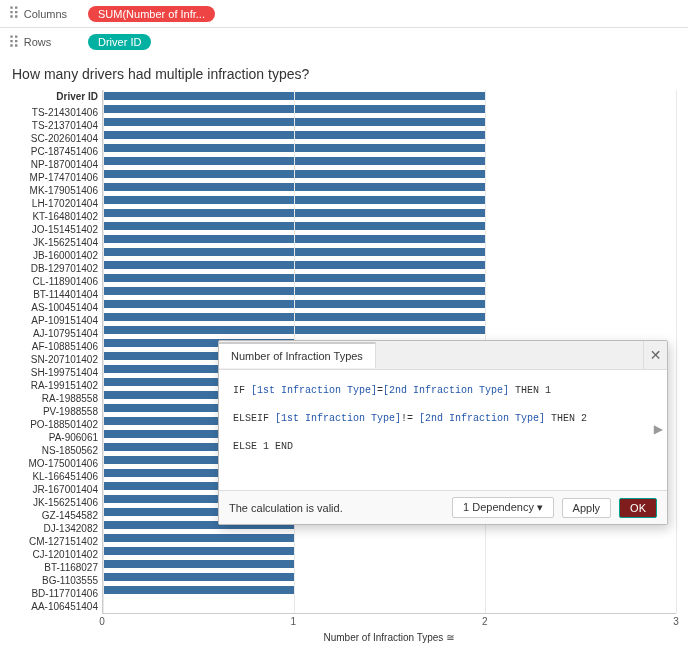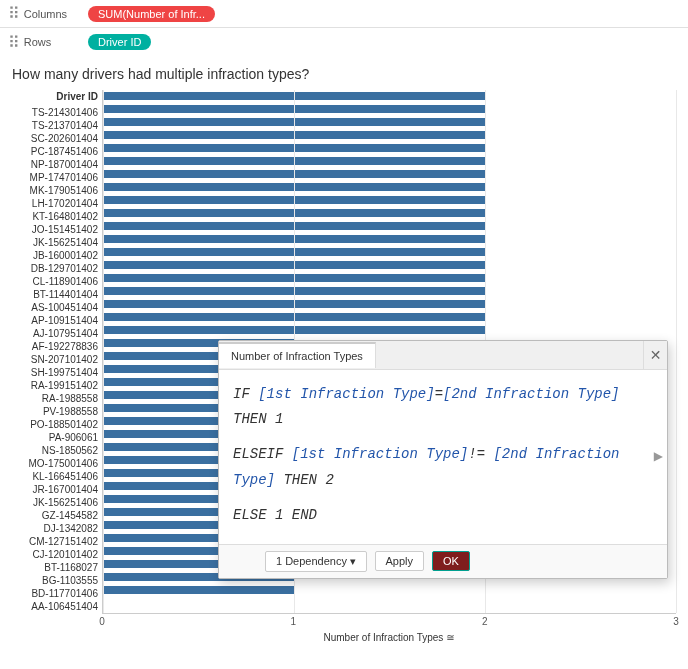--- a/index.html
+++ b/index.html
@@ -226,22 +226,21 @@
     .modal-btn-ok {
       background: #7f1d1d;
       color: #fff;
       border-color: #00a090;
     }
 
     .code-line {
       display: block;
       margin-bottom: 4px;
       font-family: 'Courier New', monospace;
-      font-size: 14px;
-      font-style: italic;
+      font-size: 10px;
     }
 
     .spacer-line {
       display: block;
       height: 6px;
     }
   </style>
 </head>
 <body>
 
@@ -281,21 +280,21 @@
         <div class="y-label">KT-164801402</div>
         <div class="y-label">JO-151451402</div>
         <div class="y-label">JK-156251404</div>
         <div class="y-label">JB-160001402</div>
         <div class="y-label">DB-129701402</div>
         <div class="y-label">CL-118901406</div>
         <div class="y-label">BT-114401404</div>
         <div class="y-label">AS-100451404</div>
         <div class="y-label">AP-109151404</div>
         <div class="y-label">AJ-107951404</div>
-        <div class="y-label">AF-192278836</div>
+        <div class="y-label">AF-108851406</div>
         <div class="y-label">SN-207101402</div>
         <div class="y-label">SH-199751404</div>
         <div class="y-label">RA-199151402</div>
         <div class="y-label">RA-1988558</div>
         <div class="y-label">PV-1988558</div>
         <div class="y-label">PO-188501402</div>
         <div class="y-label">PA-906061</div>
         <div class="y-label">NS-1850562</div>
         <div class="y-label">MO-175001406</div>
         <div class="y-label">KL-166451406</div>
@@ -460,18 +459,19 @@
       <span class="code-line">
         <span style="color:#333;">ELSEIF </span><span style="color:#2255aa;">[1st Infraction Type]</span><span style="color:#333;">!= </span><span style="color:#2255aa;">[2nd Infraction Type]</span><span style="color:#333;text-align:center;"> THEN 2</span>
       </span>
       <span class="spacer-line"></span>
       <span class="code-line">
         <span style="color:#333;">ELSE 1 END</span>
       </span>
       <span class="modal-scroll-arrow">▶</span>
     </div>
     <div class="modal-footer">
+      <span class="modal-status">The calculation is valid.</span>
       <button class="modal-dep modal-btn">1 Dependency ▾</button>
       <button class="modal-btn">Apply</button>
       <button class="modal-btn modal-btn-ok">OK</button>
     </div>
   </div>
 </div>
 
 </body></html>

